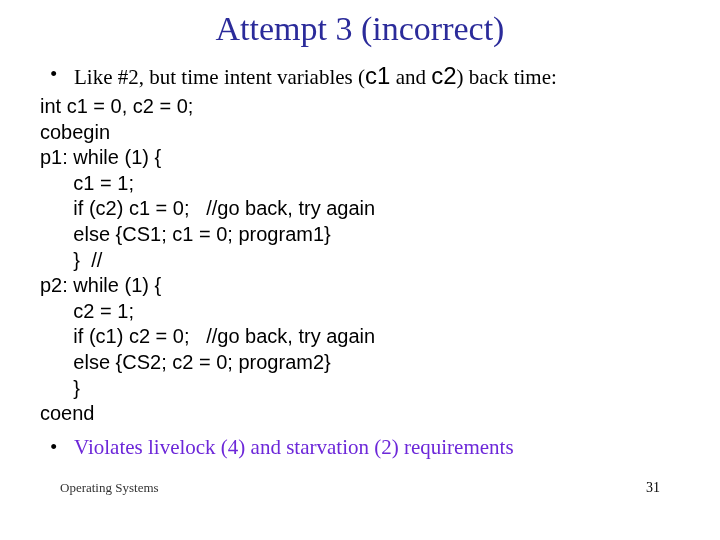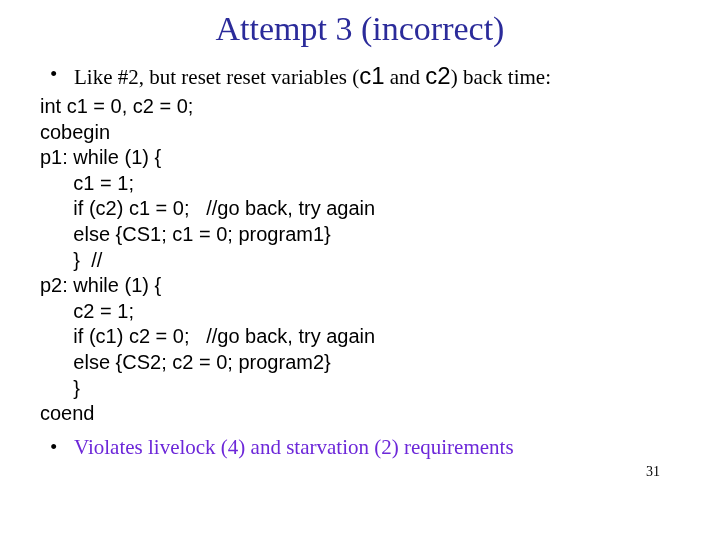--- a/index.html
+++ b/index.html
@@ -54,37 +54,37 @@
   }
   .footer {
     position: absolute;
     bottom: 12px;
     left: 60px;
     font-size: 13px;
     color: #333;
   }
   .pagenum {
     position: absolute;
-    bottom: 28px;
+    bottom: 12px;
     right: 60px;
     font-size: 14px;
     color: #000;
   }
 </style>
 </head>
 <body>
 
 <div class="slide">
 
   <h1 class="title">Attempt 3 (incorrect)</h1>
 
   <div class="bullet">
     <div class="dot">•</div>
     <div class="txt">
-      <span>Like #2, but reset reset variables (</span><span class="mono">c1</span><span> and </span><span class="mono">c2</span><span>) back time:</span>
+      <span>Like #2, but time intent variables (</span><span class="mono">c1</span><span> and </span><span class="mono">c2</span><span>) back time:</span>
     </div>
   </div>
 
   <div class="code-block"><span>int c1 = 0, c2 = 0;</span>
 <span>cobegin</span>
 <span>p1: while (1) {</span>
 <span>      c1 = 1;</span>
 <span>      if (c2) c1 = 0;   //go back, try again</span>
 <span>      else {CS1; c1 = 0; program1}</span>
 <span>      }  //</span>
@@ -93,15 +93,16 @@
 <span>      if (c1) c2 = 0;   //go back, try again</span>
 <span>      else {CS2; c2 = 0; program2}</span>
 <span>      }</span>
 <span>coend</span></div>
 
   <div class="bullet" style="margin-top:8px">
     <div class="dot">•</div>
     <div class="txt violates">Violates livelock (4) and starvation (2) requirements</div>
   </div>
 
+  <div class="footer">Operating Systems</div>
   <div class="pagenum">31</div>
 
 </div>
 
 </body></html>

